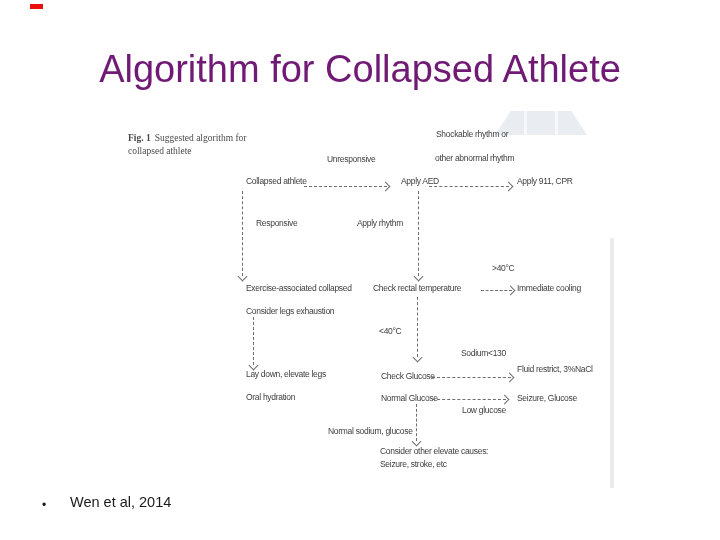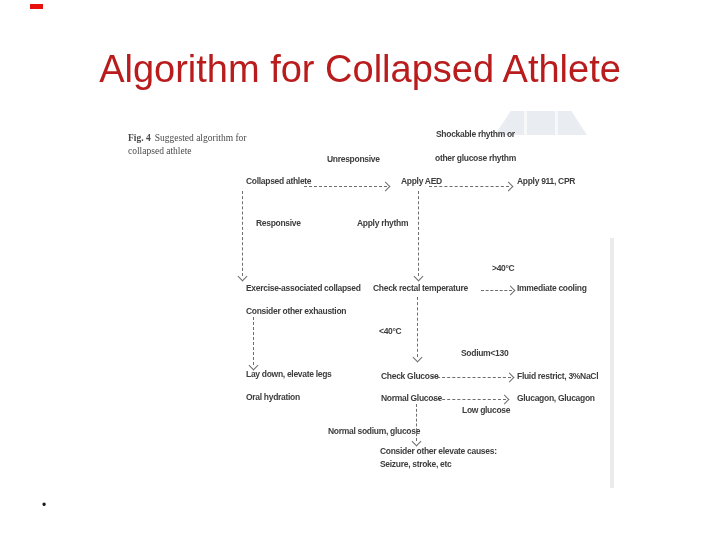--- a/index.html
+++ b/index.html
@@ -1,31 +1,31 @@
 <!DOCTYPE html>
 <html><head>
 <meta charset="utf-8">
 <style>
   html,body{margin:0;padding:0;background:#fff;}
   .slide{position:relative;width:720px;height:540px;background:#ffffff;overflow:hidden;
          font-family:"Liberation Sans",sans-serif;}
   .red-mark{position:absolute;left:30px;top:4px;width:13px;height:5px;background:#e8100c;}
   .title{position:absolute;left:0;right:0;top:48px;margin:0;text-align:center;
-         font-size:38px;font-weight:400;color:#b91c1c;letter-spacing:0;
+         font-size:38px;font-weight:400;color:#701a75;letter-spacing:0;
          font-family:"Liberation Sans",sans-serif;}
   .watermark{position:absolute;left:495px;top:111px;width:92px;height:24px;
          clip-path:polygon(17% 0,83% 0,100% 100%,0 100%);
          background:linear-gradient(90deg,#e9edf2 0 32%,#f7f8fa 32% 35%,#e9edf2 35% 65%,#f7f8fa 65% 68%,#e9edf2 68% 100%);}
   .scan-edge{position:absolute;left:610px;top:238px;width:4px;height:250px;background:#ebebeb;}
   .figure{position:absolute;left:115px;top:125px;width:500px;height:365px;}
   .cap{position:absolute;white-space:nowrap;font-family:"Liberation Serif",serif;
        font-size:9.5px;line-height:1;color:#4a4a4a;}
   .cap b{font-weight:700;margin-right:4px;}
   .n{position:absolute;white-space:nowrap;font-size:8.5px;line-height:1.1;
-     font-weight:700;letter-spacing:-0.3px;color:#3d3d3d;}
+     font-weight:400;letter-spacing:-0.3px;color:#3d3d3d;}
   .hl{position:absolute;height:0;border-top:1px dashed #6e6e6e;}
   .vl{position:absolute;width:0;border-left:1px dashed #6e6e6e;}
   .ah{position:absolute;width:6px;height:6px;border:solid #6e6e6e;border-width:1px 1px 0 0;}
   .ah.r{transform:rotate(45deg);}
   .ah.d{transform:rotate(135deg);}
   .cite-bullet{position:absolute;left:42px;top:498px;font-size:12px;color:#1a1a1a;}
   .cite-text{position:absolute;left:70px;top:494px;font-size:14.5px;color:#1a1a1a;}
 </style>
 </head>
 <body>
@@ -34,47 +34,47 @@
 
   <div class="red-mark"></div>
 
   <h1 class="title">Algorithm for Collapsed Athlete</h1>
 
   <div class="watermark"></div>
   <div class="scan-edge"></div>
 
   <div class="figure">
 
-    <div class="cap" style="left:13px;top:9px"><b>Fig. 4</b><span>Suggested algorithm for</span></div>
+    <div class="cap" style="left:13px;top:9px"><b>Fig. 1</b><span>Suggested algorithm for</span></div>
     <div class="cap" style="left:13px;top:22px">collapsed athlete</div>
 
     <span class="n" style="left:212px;top:30px">Unresponsive</span>
     <span class="n" style="left:321px;top:5px">Shockable rhythm or</span>
-    <span class="n" style="left:320px;top:29px">other glucose rhythm</span>
+    <span class="n" style="left:320px;top:29px">other abnormal rhythm</span>
     <span class="n" style="left:141px;top:94px">Responsive</span>
     <span class="n" style="left:242px;top:94px">Apply rhythm</span>
     <span class="n" style="left:377px;top:139px">&gt;40°C</span>
     <span class="n" style="left:264px;top:202px">&lt;40°C</span>
     <span class="n" style="left:346px;top:224px">Sodium&lt;130</span>
     <span class="n" style="left:347px;top:281px">Low glucose</span>
     <span class="n" style="left:213px;top:302px">Normal sodium, glucose</span>
 
     <span class="n" style="left:131px;top:52px">Collapsed athlete</span>
     <span class="n" style="left:286px;top:52px">Apply AED</span>
     <span class="n" style="left:402px;top:52px">Apply 911, CPR</span>
     <span class="n" style="left:131px;top:159px">Exercise-associated collapsed</span>
     <span class="n" style="left:258px;top:159px">Check rectal temperature</span>
     <span class="n" style="left:402px;top:159px">Immediate cooling</span>
-    <span class="n" style="left:131px;top:182px">Consider other exhaustion</span>
+    <span class="n" style="left:131px;top:182px">Consider legs exhaustion</span>
     <span class="n" style="left:131px;top:245px">Lay down, elevate legs</span>
     <span class="n" style="left:266px;top:247px">Check Glucose</span>
-    <span class="n" style="left:402px;top:247px">Fluid restrict, 3%NaCl</span>
+    <span class="n" style="left:402px;top:240px">Fluid restrict, 3%NaCl</span>
     <span class="n" style="left:131px;top:268px">Oral hydration</span>
     <span class="n" style="left:266px;top:269px">Normal Glucose</span>
-    <span class="n" style="left:402px;top:269px">Glucagon, Glucagon</span>
+    <span class="n" style="left:402px;top:269px">Seizure, Glucose</span>
     <span class="n" style="left:265px;top:322px">Consider other elevate causes:</span>
     <span class="n" style="left:265px;top:335px">Seizure, stroke, etc</span>
 
     <i class="hl" style="left:189px;top:61px;width:83px"></i>
     <i class="ah r" style="left:267px;top:58px"></i>
 
     <i class="hl" style="left:314px;top:61px;width:80px"></i>
     <i class="ah r" style="left:390px;top:58px"></i>
 
     <i class="vl" style="left:127px;top:66px;height:85px"></i>
@@ -97,14 +97,15 @@
 
     <i class="hl" style="left:317px;top:274px;width:74px"></i>
     <i class="ah r" style="left:386px;top:271px"></i>
 
     <i class="vl" style="left:301px;top:279px;height:37px"></i>
     <i class="ah d" style="left:298px;top:313px"></i>
 
   </div>
 
   <span class="cite-bullet">•</span>
+  <span class="cite-text">Wen et al, 2014</span>
 
 </div>
 
 </body></html>

